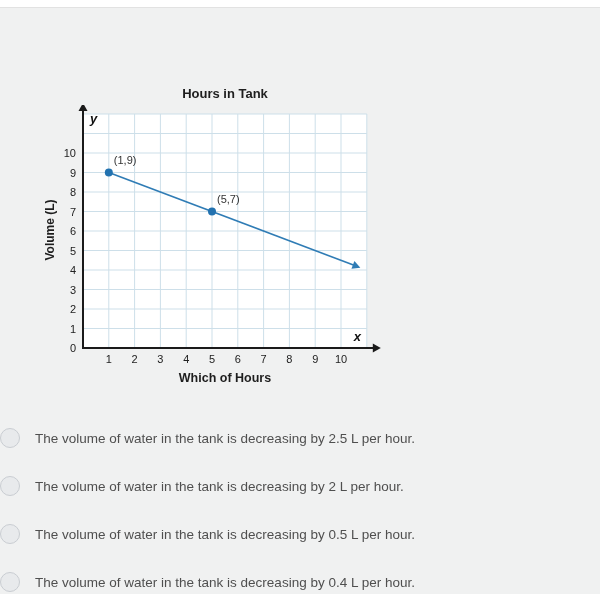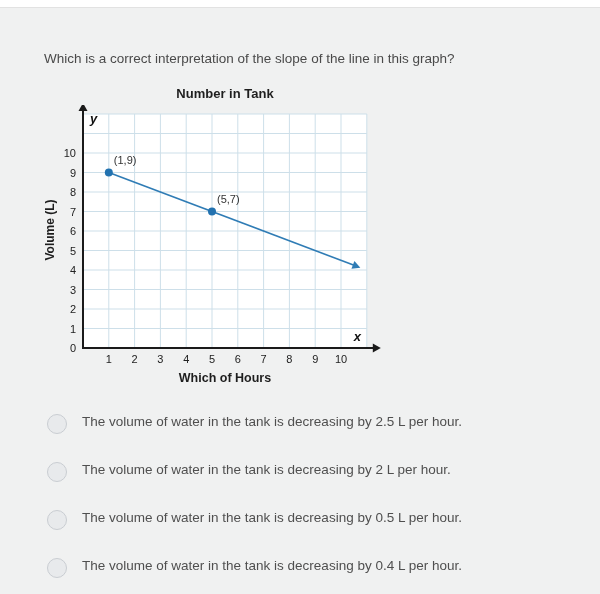--- a/index.html
+++ b/index.html
@@ -37,41 +37,40 @@
   }
 
   .tick { font-size: 11px; fill: #222222; }
   .y-tick { text-anchor: end; }
   .x-tick { text-anchor: middle; }
   .axis-symbol { font-size: 13px; font-style: italic; font-weight: bold; fill: #111111; }
   .point-label { font-size: 11px; fill: #333333; }
 
   .options { position: absolute; left: 0; top: 414px; width: 600px; }
   .option {
-    display: flex; height: 48px;
-    padding-left: 47px; cursor: pointer;
+    display: flex; align-items: center; height: 48px;
+    cursor: pointer;
   }
   .radio {
     width: 20px; height: 20px; border-radius: 50%;
     background: #e8eaec; border: 1px solid #c9cdd2;
     flex: 0 0 auto; margin-right: 15px;
   }
   .option-text { font-size: 13.5px; color: #4f4f4f; }
 </style>
 </head>
 <body>
 
 <div class="page">
 
   <div class="top-bar"></div>
 
-  <div class="question">Which is a correct interpretation of the slope of the line in this graph?</div>
 
   <div>
-    <div class="chart-title">Number in Tank</div>
+    <div class="chart-title">Hours in Tank</div>
     <div class="y-axis-title">Volume (L)</div>
     <svg id="chart-svg" class="chart-svg" width="350" height="265">
         <rect x="43" y="9" width="283.8" height="234" fill="#ffffff"></rect>
         <line x1="43" y1="9" x2="43" y2="243" stroke="#cddfe9" stroke-width="1"></line>
         <line x1="68.8" y1="9" x2="68.8" y2="243" stroke="#cddfe9" stroke-width="1"></line>
         <line x1="94.6" y1="9" x2="94.6" y2="243" stroke="#cddfe9" stroke-width="1"></line>
         <line x1="120.4" y1="9" x2="120.4" y2="243" stroke="#cddfe9" stroke-width="1"></line>
         <line x1="146.2" y1="9" x2="146.2" y2="243" stroke="#cddfe9" stroke-width="1"></line>
         <line x1="172" y1="9" x2="172" y2="243" stroke="#cddfe9" stroke-width="1"></line>
         <line x1="197.8" y1="9" x2="197.8" y2="243" stroke="#cddfe9" stroke-width="1"></line>

